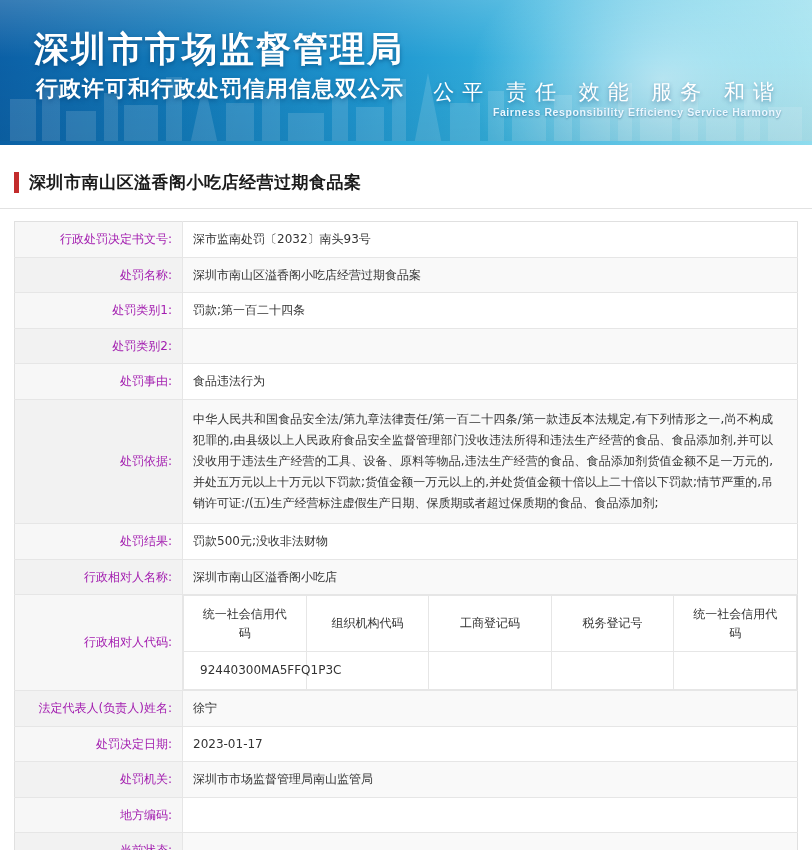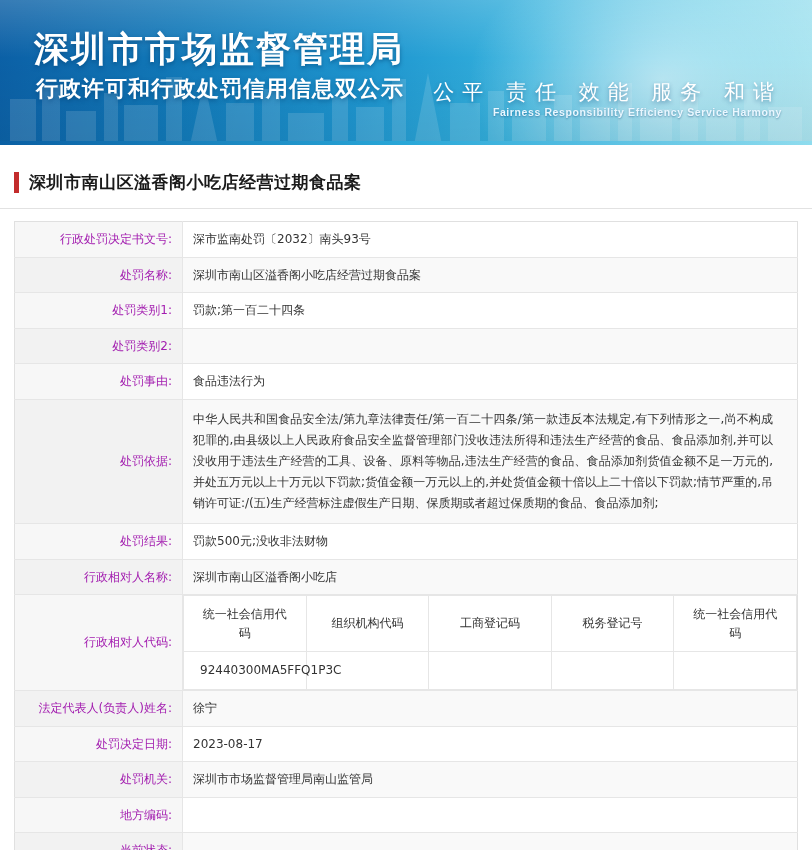--- a/index.html
+++ b/index.html
@@ -216,21 +216,21 @@
           </tbody>
               </table>
         </td>
       </tr>
       <tr class="alt">
         <td class="lbl">法定代表人(负责人)姓名:</td>
         <td class="val">徐宁</td>
       </tr>
       <tr>
         <td class="lbl">处罚决定日期:</td>
-        <td class="val">2023-08-17</td>
+        <td class="val">2023-01-17</td>
       </tr>
       <tr class="alt">
         <td class="lbl">处罚机关:</td>
         <td class="val">深圳市市场监督管理局南山监管局</td>
       </tr>
       <tr class="blank-row">
         <td class="lbl">地方编码:</td>
         <td class="val"></td>
       </tr>
       <tr class="alt blank-row">

